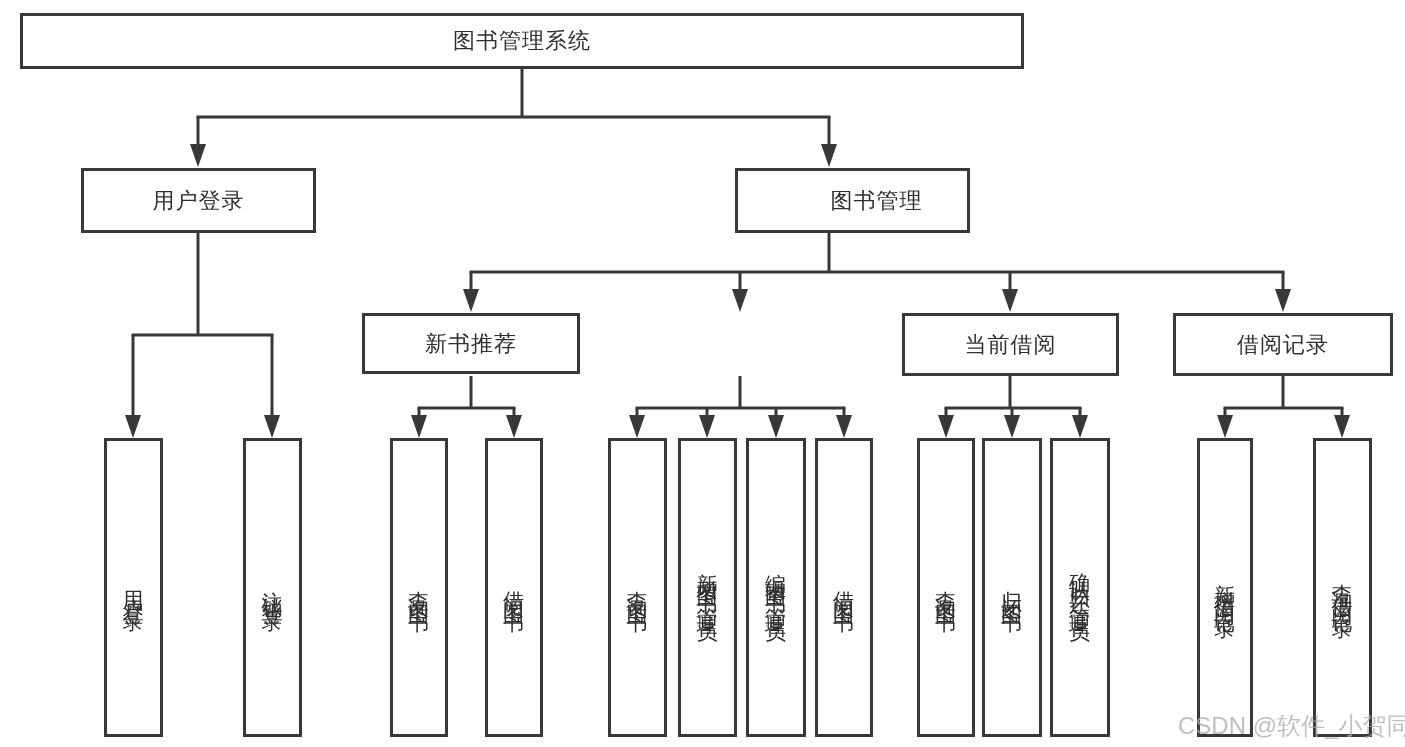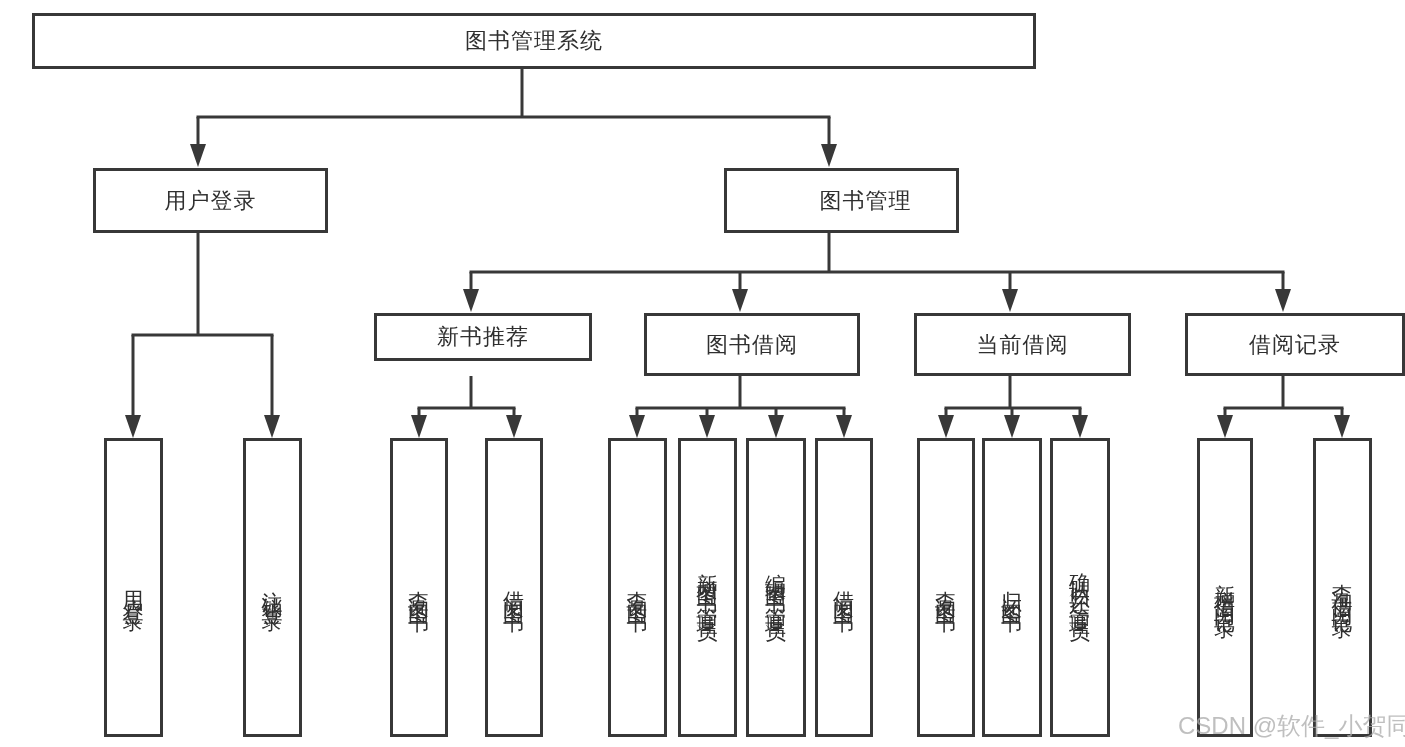--- a/index.html
+++ b/index.html
@@ -28,21 +28,20 @@
     border: 3px solid #383838;
     display: flex;
     align-items: center;
     justify-content: center;
     color: #2f2f2f;
   }
   .hbox {
     font-size: 22px;
     letter-spacing: 1px;
     white-space: nowrap;
-    margin-left: 12px;
   }
   .vbox .vlabel {
     writing-mode: vertical-rl;
     text-orientation: mixed;
     font-size: 21px;
     letter-spacing: 7px;
     line-height: 1.2;
     color: #2f2f2f;
   }
   .watermark {
@@ -127,24 +126,23 @@
     <path d="M1223.5 408 L1343.5 408"></path>
     <path d="M1225 408 L1225 418"></path>
     <path d="M1342 408 L1342 418"></path>
     <polygon points="1217,415 1233,415 1225,438"></polygon>
     <polygon points="1334,415 1350,415 1342,438"></polygon>
   </svg>
 
   <div class="box hbox" style="left:20px; top:13px; width:1004px; height:56px;">图书管理系统</div>
 
   <div class="box hbox" style="left:81px; top:168px; width:235px; height:65px;">用户登录</div>
-  <div class="box hbox" style="left:712px; top:168px; width:235px; height:65px;padding-left:48px;">图书管理</div>
+  <div class="box hbox" style="left:735px; top:168px; width:235px; height:65px;padding-left:48px;">图书管理</div>
 
-  <div class="box hbox" style="left:362px; top:313px; width:218px; height:48px;">新书推荐</div>
-  <div class="box hbox" style="left:632px; top:313px; width:216px; height:63px;">图书借阅</div>
+  <div class="box hbox" style="left:362px; top:313px; width:218px; height:61px;">新书推荐</div>
   <div class="box hbox" style="left:1173px; top:313px; width:220px; height:63px;">借阅记录</div>
   <div class="box hbox" style="left:902px; top:313px; width:217px; height:63px;">当前借阅</div>
 
   <div class="box vbox" style="left:104px; top:438px; width:59px; height:299px;">
     <span class="vlabel">用户登录</span>
   </div>
   <div class="box vbox" style="left:243px; top:438px; width:59px; height:299px;">
     <span class="vlabel">注销登录</span>
   </div>
 

